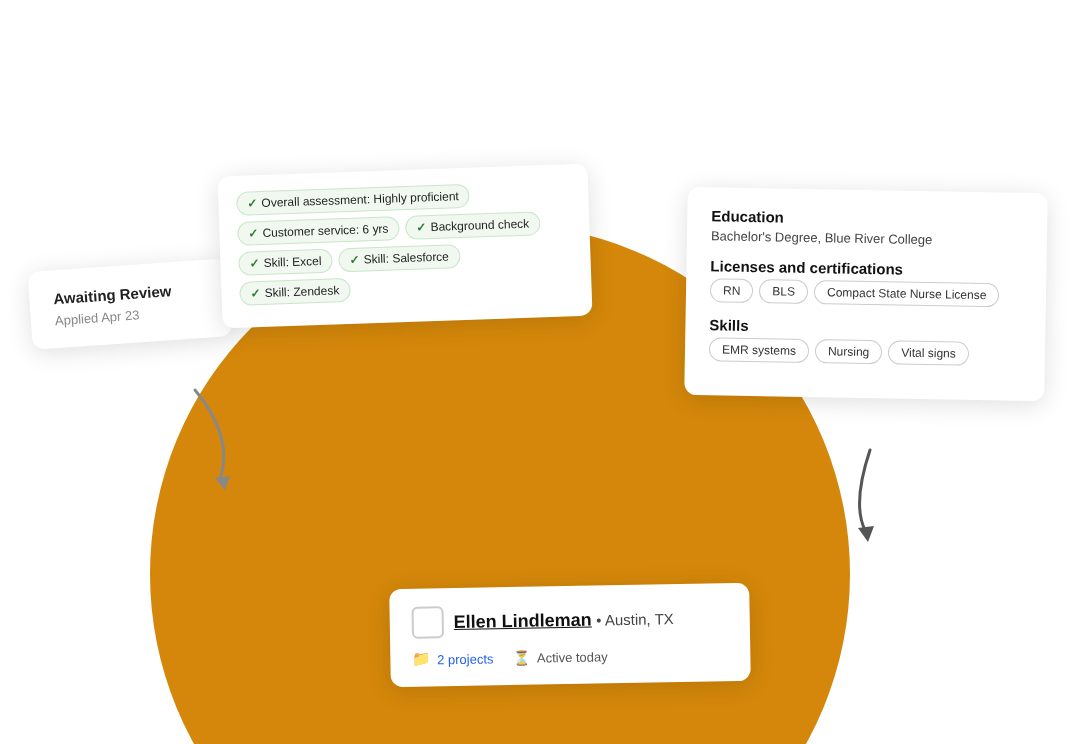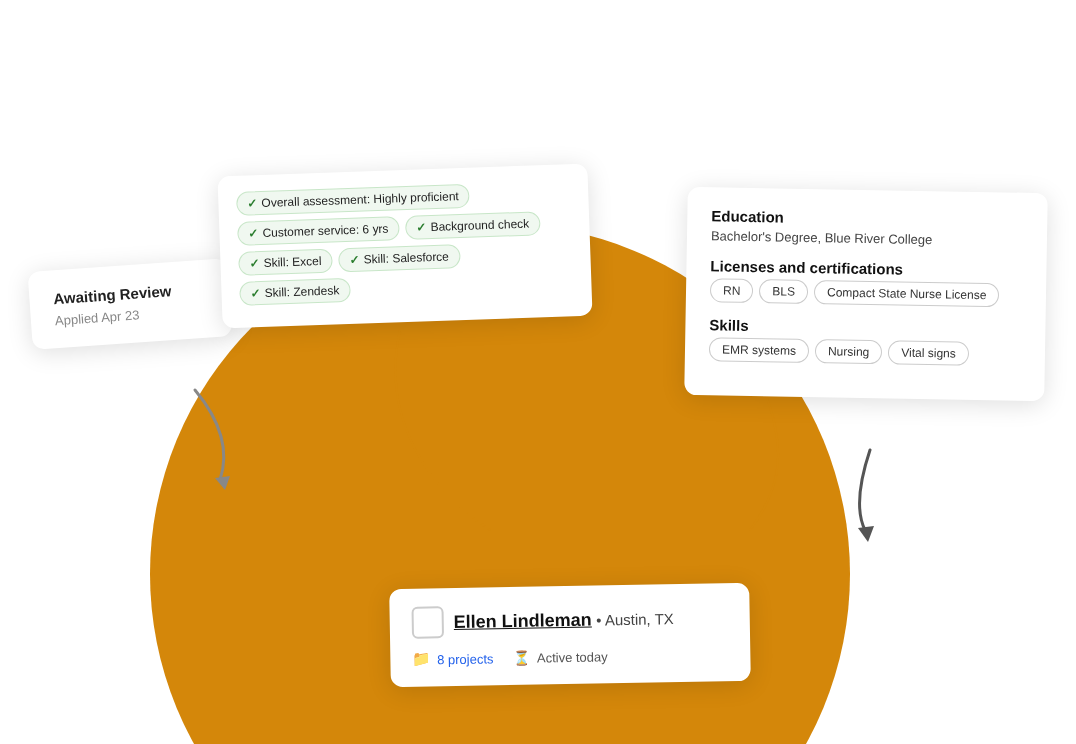--- a/index.html
+++ b/index.html
@@ -266,20 +266,20 @@
   <div class="ellen-header">
     <div class="ellen-avatar"></div>
     <div>
       <span class="ellen-name">Ellen Lindleman</span>
       <span class="ellen-location"> • <span>Austin, TX</span></span>
     </div>
   </div>
   <div class="ellen-meta">
     <div class="ellen-projects">
       <span class="folder-icon">📁</span>
-      <span>8 projects</span>
+      <span>2 projects</span>
     </div>
     <div class="ellen-active">
       <span class="hourglass-icon">⏳</span>
       <span>Active today</span>
     </div>
   </div>
 </div>
 
 </body></html>

